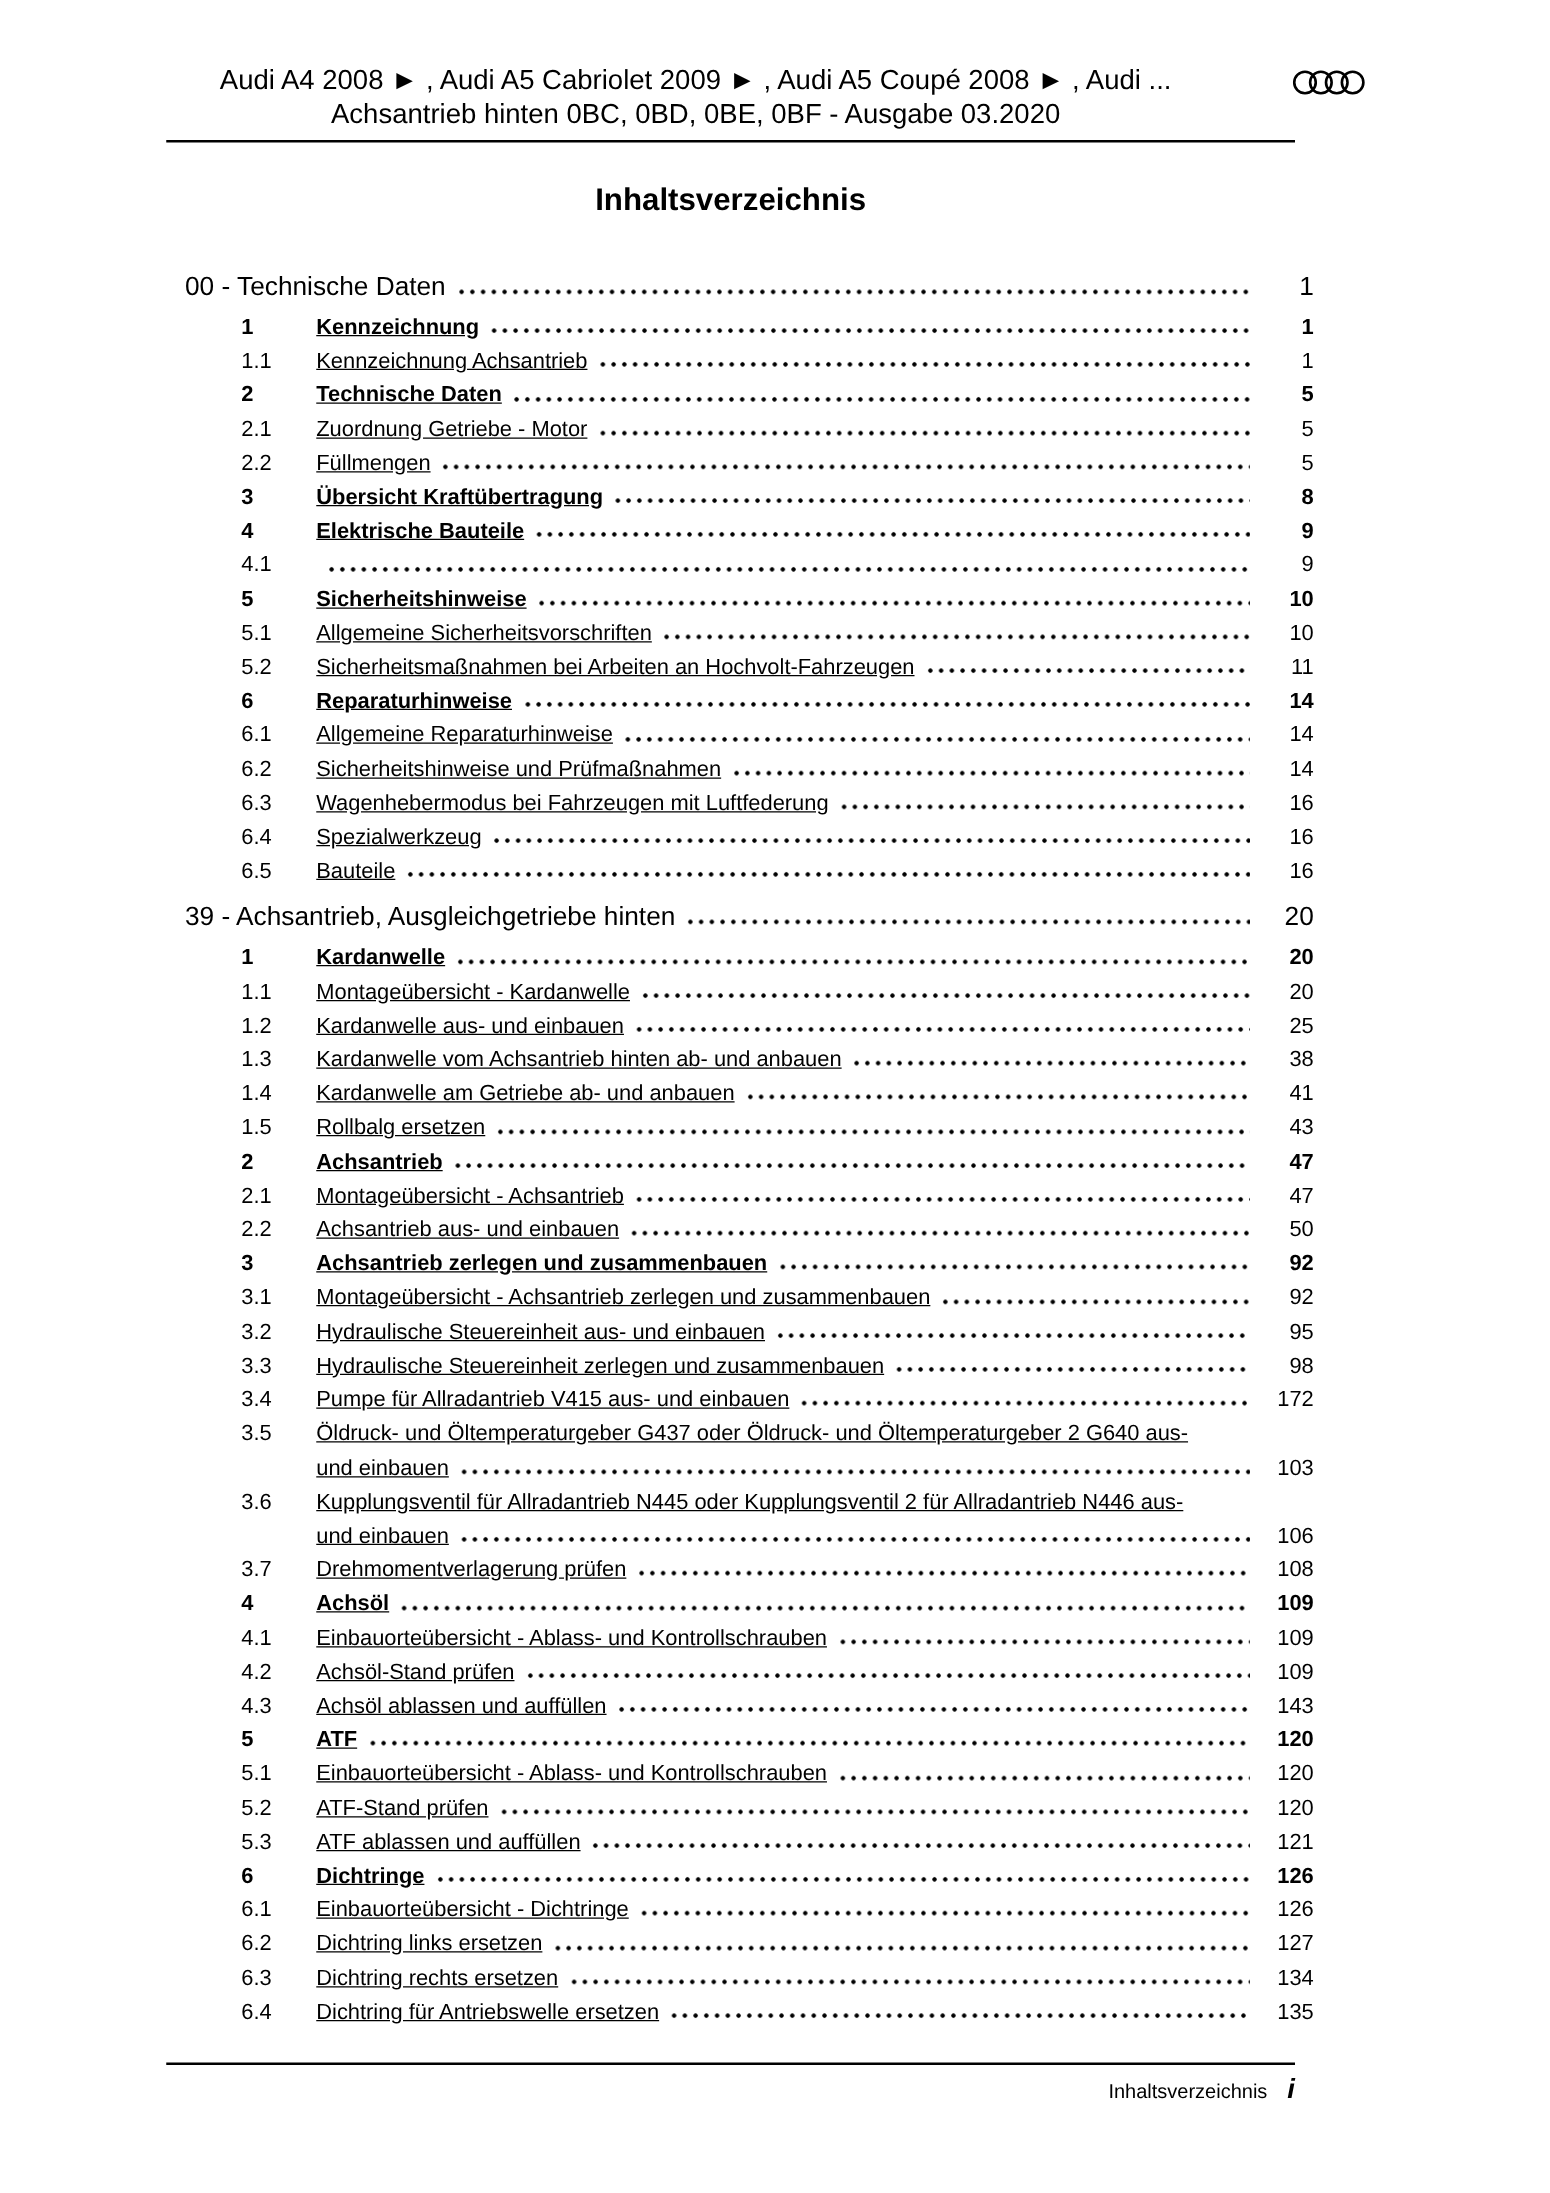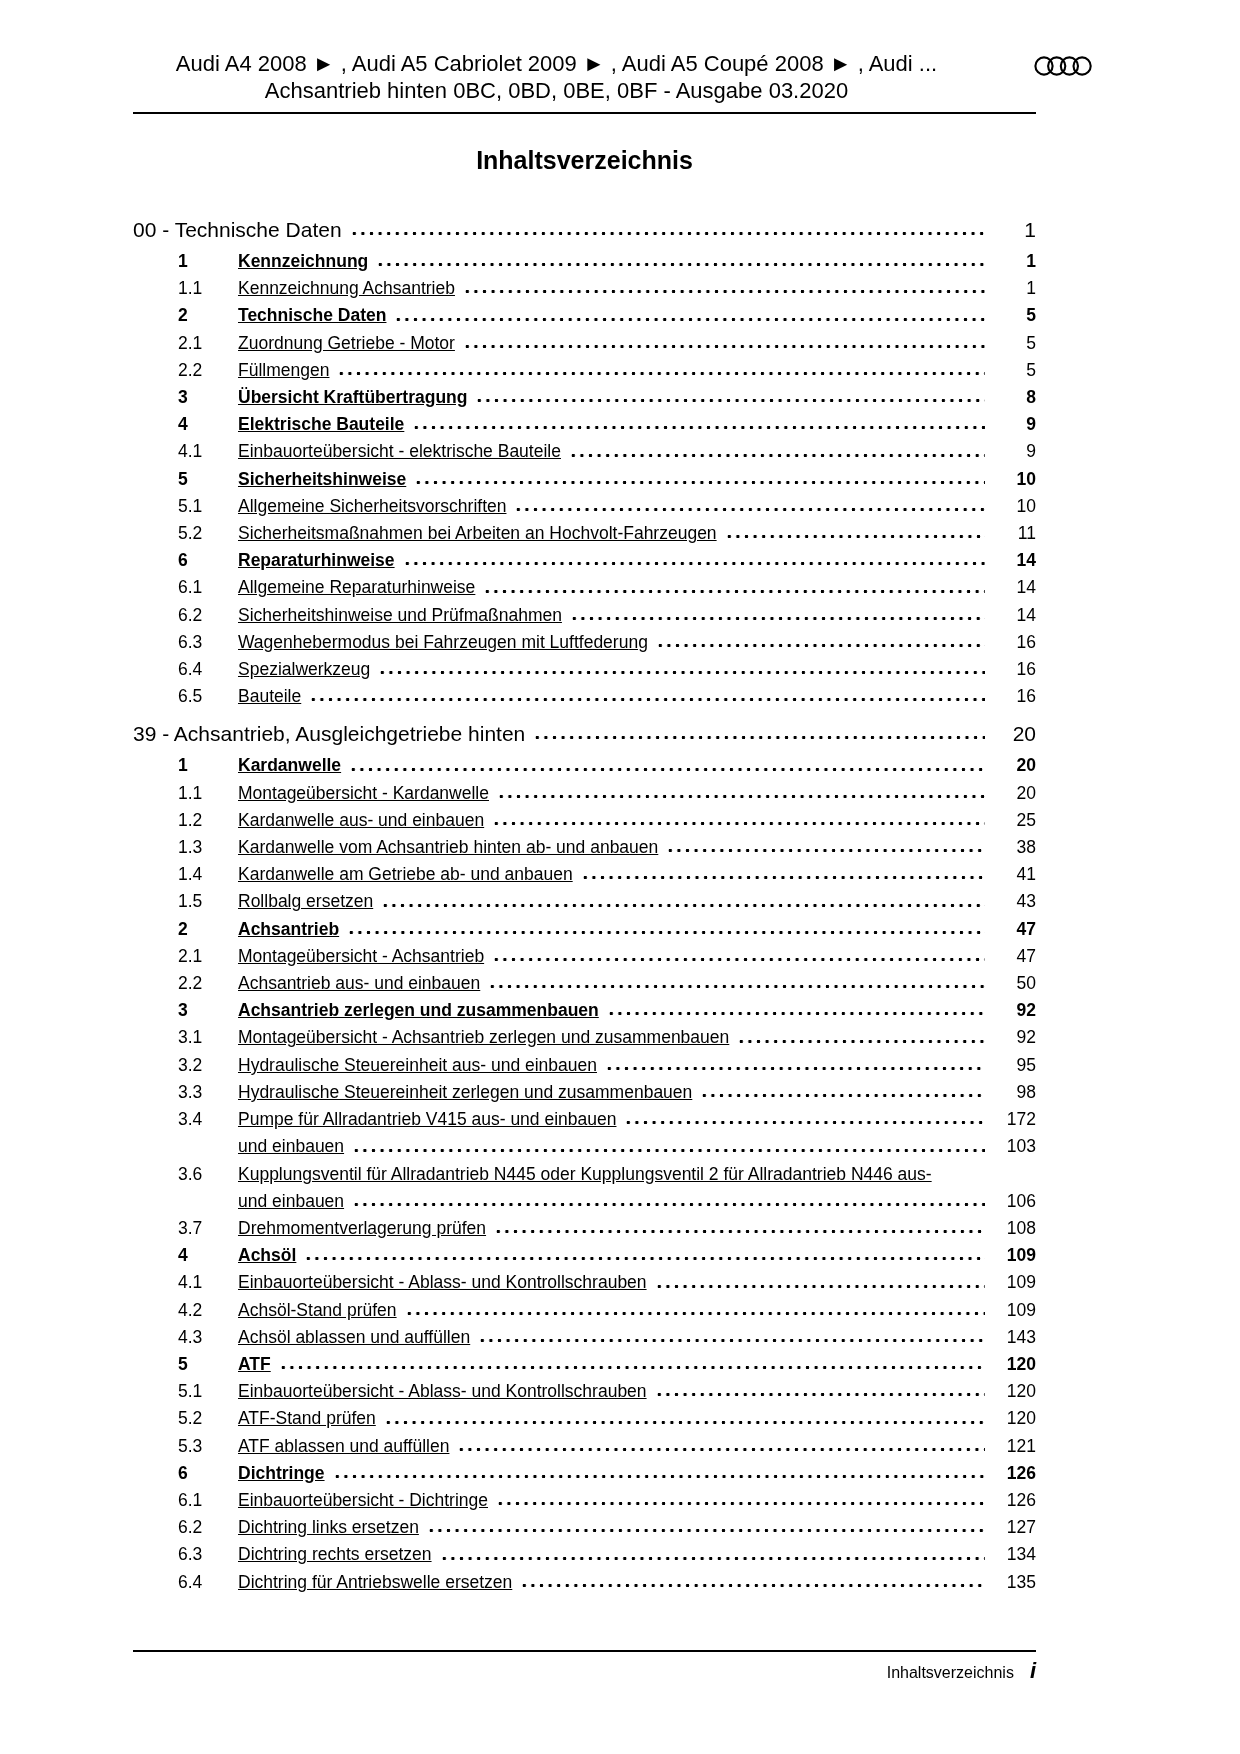--- a/index.html
+++ b/index.html
@@ -24,21 +24,21 @@
   }
   .rule.header-rule { top:112px; }
   .rule.footer-rule { top:1650px; }
 
   .doc-title {
     position:absolute; top:146px; left:133px; width:903px;
     text-align:center; font-size:25px; font-weight:bold;
   }
 
   
-  .toc { position:absolute; top:206px; left:133px; width:903px; }
+  .toc { position:absolute; top:206px; left:148px; width:903px; }
   .row { display:flex; align-items:baseline; font-size:17.5px; line-height:27.2px; }
   .row.chapter { font-size:21px; line-height:30px; margin-top:9px; margin-bottom:3px; }
   .row.bold { font-weight:bold; }
   .entry .num { flex:0 0 60px; margin-left:45px; }
   .entry .title { flex:0 1 auto; white-space:nowrap;text-decoration:underline; }
   .chapter .label { flex:0 1 auto; white-space:nowrap; }
   .dots {
     flex:1 1 auto; min-width:10px; height:7px;
     align-self:flex-end; margin:0 5px 7px 8px;
     background-image:radial-gradient(circle at 50% 50%, #000 1.45px, transparent 2px);
@@ -130,21 +130,20 @@
 
   <div class="row entry bold">
     <span class="num">4</span>
     <span class="title">Elektrische Bauteile</span>
     <span class="dots"></span>
     <span class="pagecol">9</span>
   </div>
 
   <div class="row entry">
     <span class="num">4.1</span>
-    <span class="title">Einbauorteübersicht - elektrische Bauteile</span>
     <span class="dots"></span>
     <span class="pagecol">9</span>
   </div>
 
   <div class="row entry bold">
     <span class="num">5</span>
     <span class="title">Sicherheitshinweise</span>
     <span class="dots"></span>
     <span class="pagecol">10</span>
   </div>
@@ -302,20 +301,26 @@
     <span class="pagecol">98</span>
   </div>
 
   <div class="row entry">
     <span class="num">3.4</span>
     <span class="title">Pumpe für Allradantrieb V415 aus- und einbauen</span>
     <span class="dots"></span>
     <span class="pagecol">172</span>
   </div>
 
+  <div class="row entry no-tail">
+    <span class="num">3.5</span>
+    <span class="title">Öldruck- und Öltemperaturgeber G437 oder Öldruck- und Öltemperaturgeber 2 G640 aus-</span>
+    <span class="dots"></span>
+    <span class="pagecol"></span>
+  </div>
 
   <div class="row entry">
     <span class="num"></span>
     <span class="title">und einbauen</span>
     <span class="dots"></span>
     <span class="pagecol">103</span>
   </div>
 
   <div class="row entry no-tail">
     <span class="num">3.6</span>

